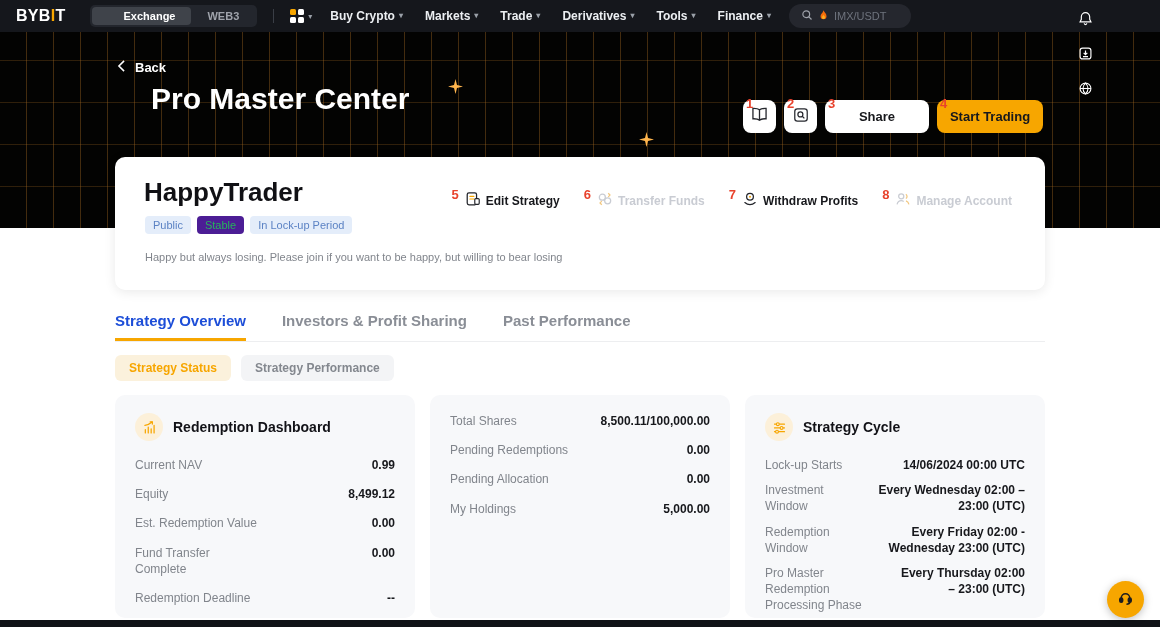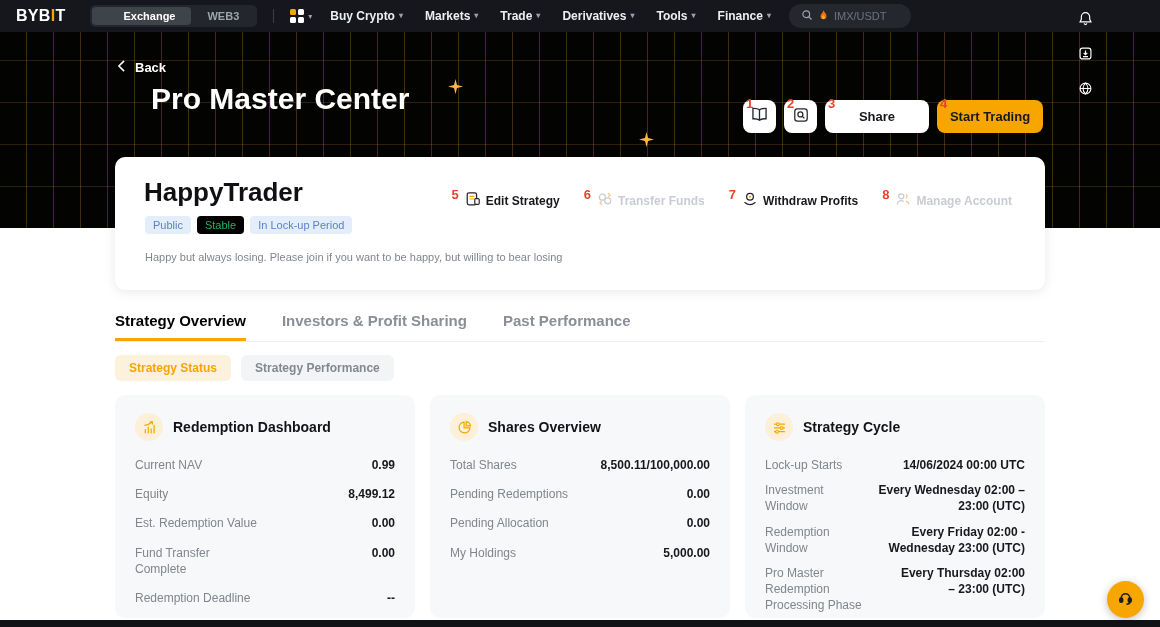--- a/index.html
+++ b/index.html
@@ -52,32 +52,32 @@
                display:flex; align-items:center; justify-content:center; font-size:13px; font-weight:700; color:#17181c; cursor:pointer; }
   .som { position:absolute; top:-3px; left:3px; color:#e8432d; font-size:13px; font-weight:700; line-height:1; z-index:3; }
 
   
   .profile-card { position:absolute; left:115px; top:157px; width:930px; height:133px; background:#fff;
                   border-radius:10px; box-shadow:0 2px 12px rgba(0,0,0,.09); z-index:10; }
   .profile-name { position:absolute; left:29px; top:20px; font-size:26px; font-weight:700; color:#101014; }
   .badges { position:absolute; left:30px; top:59px; display:flex; gap:6px; }
   .badge { font-size:11px; padding:3px 8px; border-radius:4px; white-space:nowrap;text-align:right; }
   .badge.blue { background:#e4edfa; color:#5b82c4; }
-  .badge.green { background:#000000; color:#27b35c; }
+  .badge.green { background:#4c1d95; color:#27b35c; }
   .profile-desc { position:absolute; left:30px; top:94px; font-size:11px; color:#81858c; }
   .actions { position:absolute; right:33px; top:34px; display:flex; gap:24px; align-items:center; }
   .action { font-size:12px; font-weight:700; color:#17181c; display:flex; align-items:center; gap:5px; cursor:pointer; white-space:nowrap; }
   .action.disabled { color:#c9ccd3; cursor:default; }
   .action .som-inline { color:#e8432d; font-size:13px; font-weight:700; position:relative; top:-6px; margin-right:1px; }
 
   
   .tabs { position:absolute; left:115px; top:312px; width:930px; display:flex; gap:36px;
           border-bottom:1px solid #edeef0; z-index:5; }
   .tab { font-size:15px; font-weight:700; color:#8a8e96; padding-bottom:12px; cursor:pointer; }
-  .tab.active { color:#000000; box-shadow:inset 0 -3px 0 #f7a600; }
+  .tab.active { color:#1d4ed8; box-shadow:inset 0 -3px 0 #f7a600; }
   .subtabs { position:absolute; left:115px; top:355px; display:flex; gap:10px; z-index:5; }
   .subtab { height:26px; padding:0 14px; border-radius:6px; font-size:12px; font-weight:700;
             display:flex; align-items:center; background:#f3f4f6; color:#84888f; cursor:pointer; }
   .subtab.active { background:#fbf1dc; color:#f7a600; }
 
   
   .cards { position:absolute; left:115px; top:395px; width:930px; display:flex; gap:15px; z-index:5; }
   .card { width:300px; height:223px; background:#f7f8fa; border-radius:10px; padding:18px 20px; }
   .card-header { display:flex; align-items:center; gap:10px; margin-bottom:16px; }
   .card-icon { width:28px; height:28px; border-radius:50%; background:#fcf0d9;
@@ -286,29 +286,20 @@
           <span class="label">Fund Transfer Complete</span>
           <span class="value">0.00</span>
         </div>
         <div class="row">
           <span class="label">Redemption Deadline</span>
           <span class="value">--</span>
         </div>
       </div>
     </div>
     <div class="card">
-      <div class="card-header">
-        <span class="card-icon">
-          <svg viewBox="0 0 18 18" width="15" height="15" fill="none" stroke="#f7a600" stroke-width="1.5">
-            <path d="M8.5 2.5a6.5 6.5 0 1 0 7 7h-7v-7z"></path>
-            <path d="M11 1.8a6.5 6.5 0 0 1 5.2 5.2H11V1.8z"></path>
-          </svg>
-        </span>
-        <span class="card-title">Shares Overview</span>
-      </div>
       <div class="rows">
         <div class="row">
           <span class="label">Total Shares</span>
           <span class="value">8,500.11/100,000.00</span>
         </div>
         <div class="row">
           <span class="label">Pending Redemptions</span>
           <span class="value">0.00</span>
         </div>
         <div class="row">

